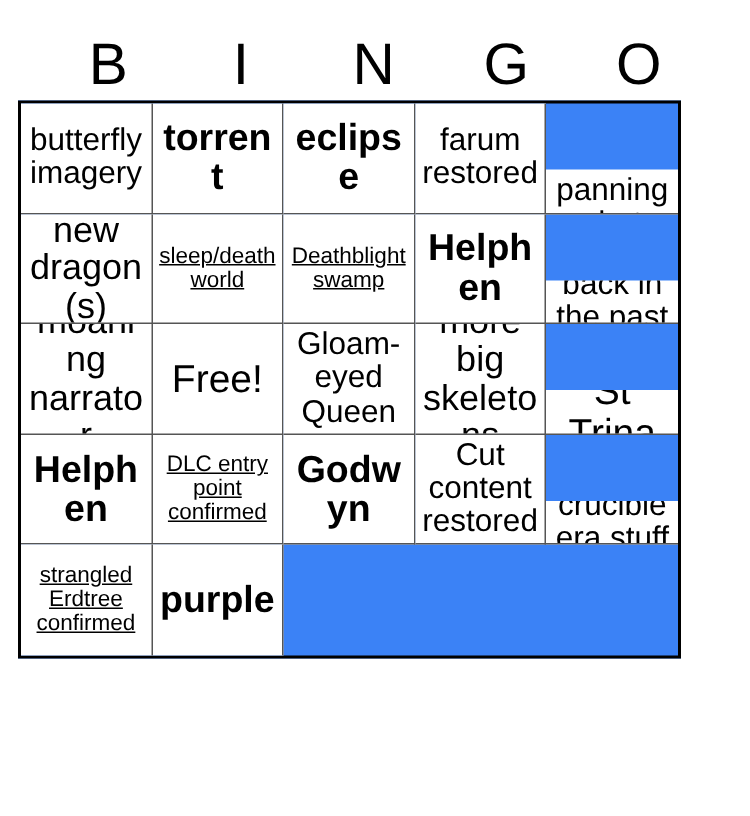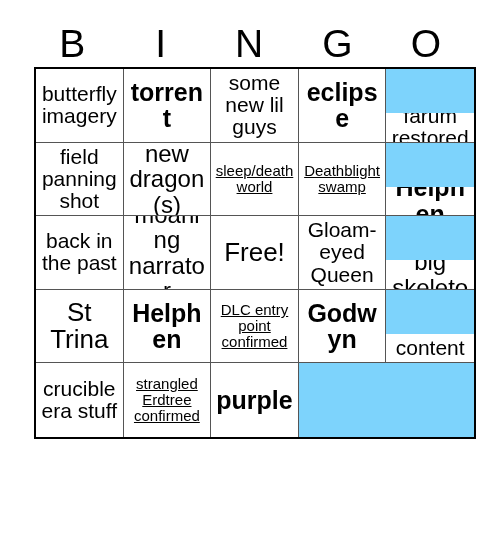--- a/index.html
+++ b/index.html
@@ -36,30 +36,30 @@
     font-size: 39px;
     line-height: 45px;
     font-weight: 400;
     letter-spacing: 0px;
     color: #000000;
     user-select: none;
   }
   
   #bingo-grid {
     position: absolute;
-    left: 34px;
+    left: 12px;
     top: 67px;
     width: 442px;
     height: 372px;
     box-sizing: border-box;
     border: 2px solid #000000;
     display: grid;
     grid-template-columns: repeat(5, 1fr);
     grid-template-rows: repeat(5, 1fr);
-    background: #7dd3fc;
+    background: #3b82f6;
   }
   .cell {
     box-sizing: border-box;
     border-right: 1px solid #555555;
     border-bottom: 1px solid #555555;
     display: flex;
     align-items: center;
     justify-content: center;
     text-align: center;
     padding: 2px 4px;
@@ -94,23 +94,20 @@
       <div class="header-letter">G</div>
       <div class="header-letter">O</div>
     </div>
 
   <div id="bingo-grid">
       <div class="cell fs-lg">
         <span class="cell-text">butterfly imagery</span>
       </div>
       <div class="cell fs-xl">
         <span class="cell-text">torrent</span>
-      </div>
-      <div class="cell fs-lg">
-        <span class="cell-text">some new lil guys</span>
       </div>
       <div class="cell fs-xl">
         <span class="cell-text">eclipse</span>
       </div>
       <div class="cell fs-lg">
         <span class="cell-text">farum restored</span>
       </div>
       <div class="cell fs-lg">
         <span class="cell-text">field panning shot</span>
       </div>

